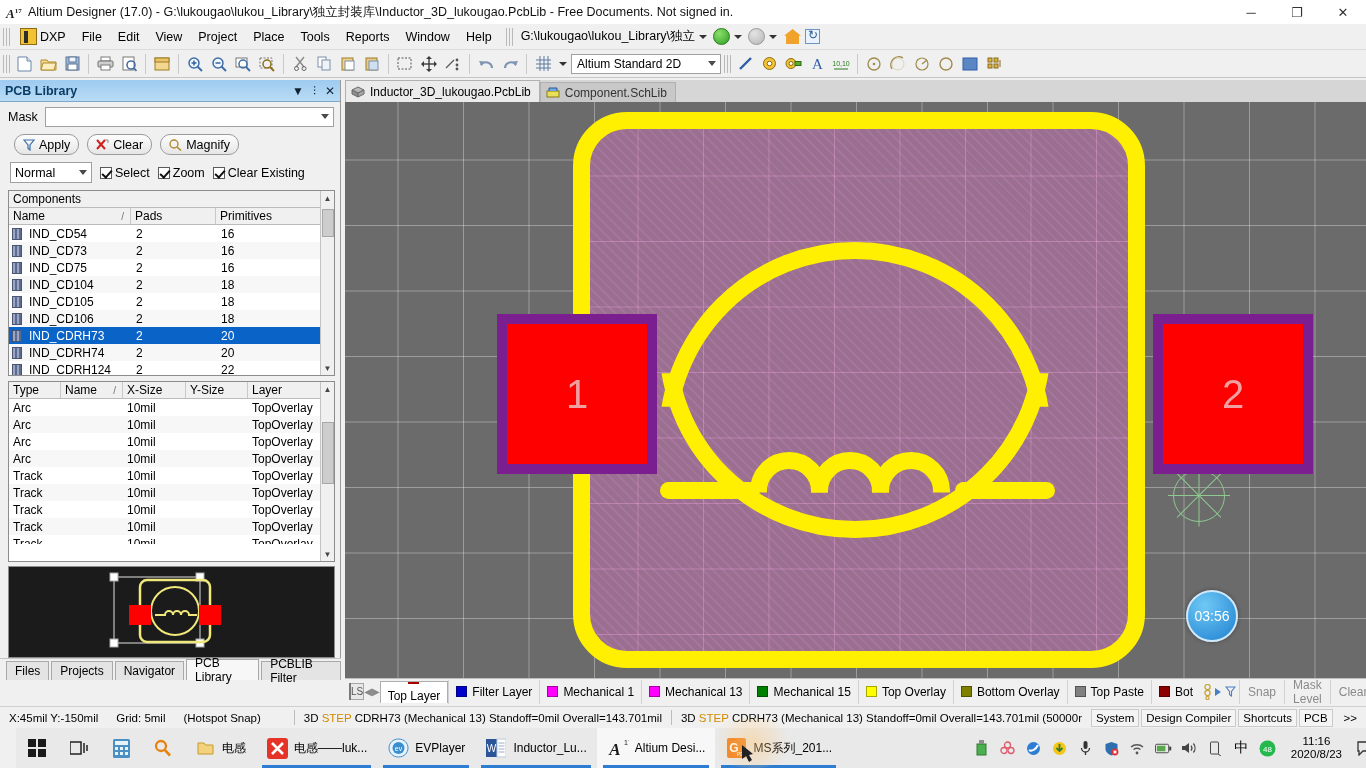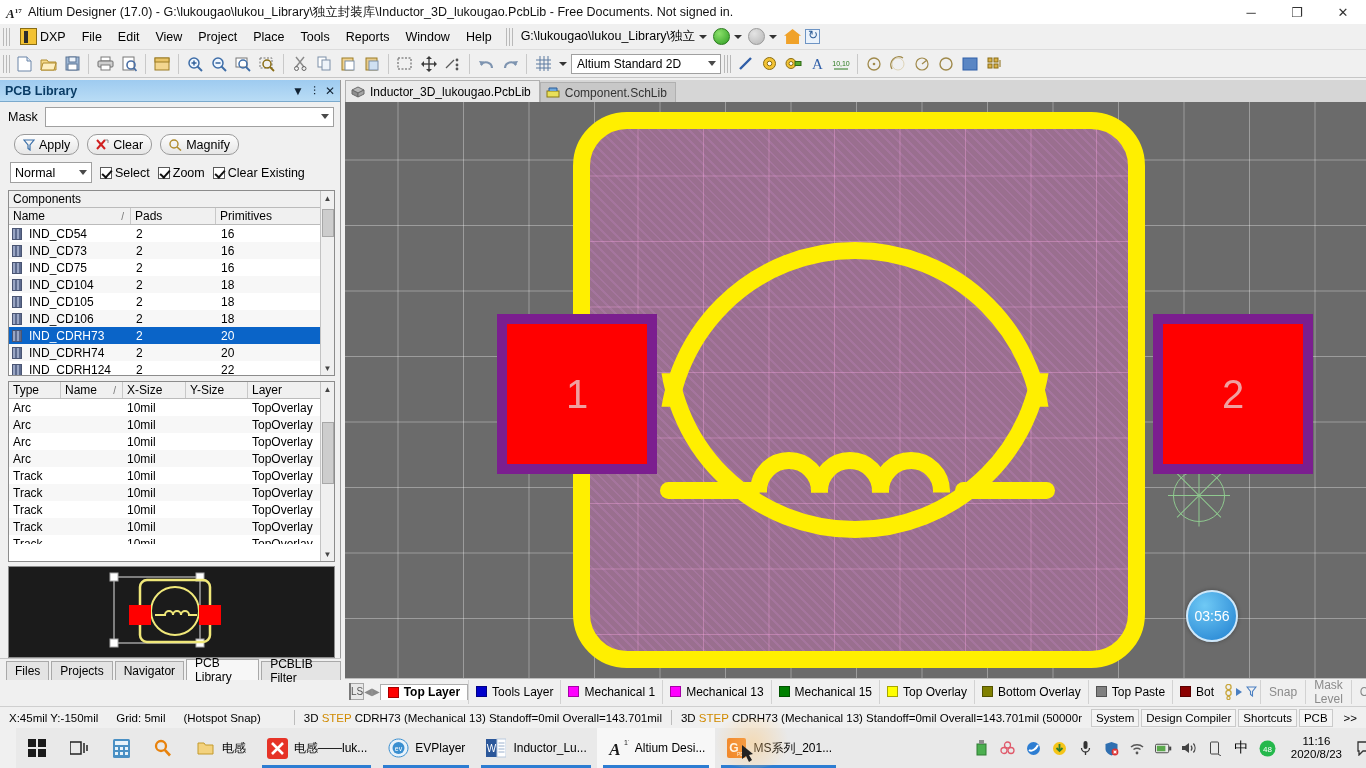--- a/index.html
+++ b/index.html
@@ -197,21 +197,21 @@
   
   .layerbar{position:absolute;left:345px;top:678px;width:1021px;height:26px;
     background:#f0f0f0;display:flex;align-items:center;border-top:1px solid #bdbdbd;
     font-size:12px;overflow:hidden;}
   .lcolor{width:40px;height:17px;background:#ff0000;border:1px solid #7a7a7a;margin-left:4px;}
   .ls-tag{width:28px;height:17px;background:#e8e8e8;border:1px solid #a6a6a6;border-left:none;
     display:flex;align-items:center;justify-content:center;font-size:10px;color:#555;}
   .larr{width:15px;text-align:center;color:#8a8a8a;font-size:10px;}
   .ltab{height:24px;padding:0 7px;display:flex;align-items:center;gap:5px;
     border-left:1px solid #d2d2d2;white-space:nowrap;}
-  .ltab.active{background:#fff;font-weight:bold;border:1px solid #aeaeae;border-bottom:none;height:16px;}
+  .ltab.active{background:#fff;font-weight:normal;border:1px solid #aeaeae;border-bottom:none;height:22px;flex-direction:column;}
   .lsw{width:11px;height:11px;display:inline-block;border:1px solid rgba(0,0,0,.35);}
   .lmisc{padding:0 8px;color:#8a8a8a;border-left:1px solid #d2d2d2;height:24px;
     display:flex;align-items:center;}
 
   
   .statusbar{position:absolute;left:0;top:706px;width:1366px;height:22px;
     background:#f0f0f0;display:flex;align-items:center;font-size:11.5px;
     border-top:1px solid #cfcfcf;}
   .st-seg{padding:0 9px;white-space:nowrap;}
   .st-div{width:1px;height:15px;background:#bdbdbd;}
@@ -804,21 +804,21 @@
     <div class="lcolor"></div>
     <div class="ls-tag">LS</div>
     <div class="larr">◀</div>
     <div class="larr">▶</div>
     <div class="ltab active">
         <span class="lsw" style="background:#ff0000"></span>
         <span>Top Layer</span>
       </div>
     <div class="ltab">
         <span class="lsw" style="background:#0000cc"></span>
-        <span>Tools Layer</span>
+        <span>Filter Layer</span>
       </div>
     <div class="ltab">
         <span class="lsw" style="background:#ff00ff"></span>
         <span>Mechanical 1</span>
       </div>
     <div class="ltab">
         <span class="lsw" style="background:#ff00ff"></span>
         <span>Mechanical 13</span>
       </div>
     <div class="ltab">

